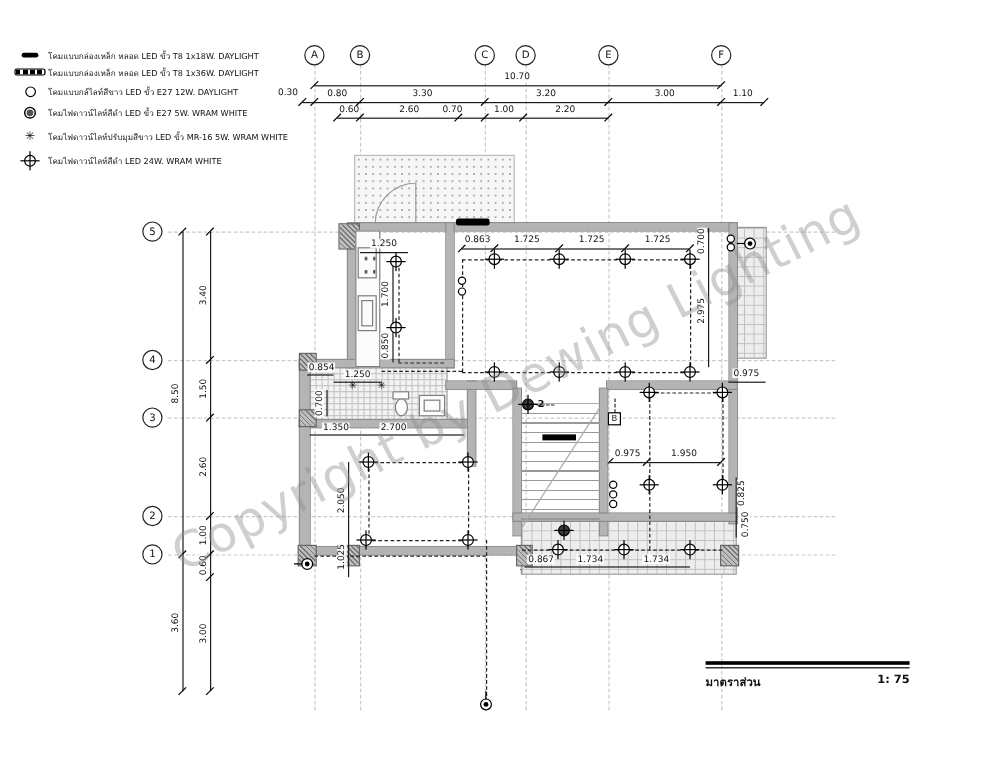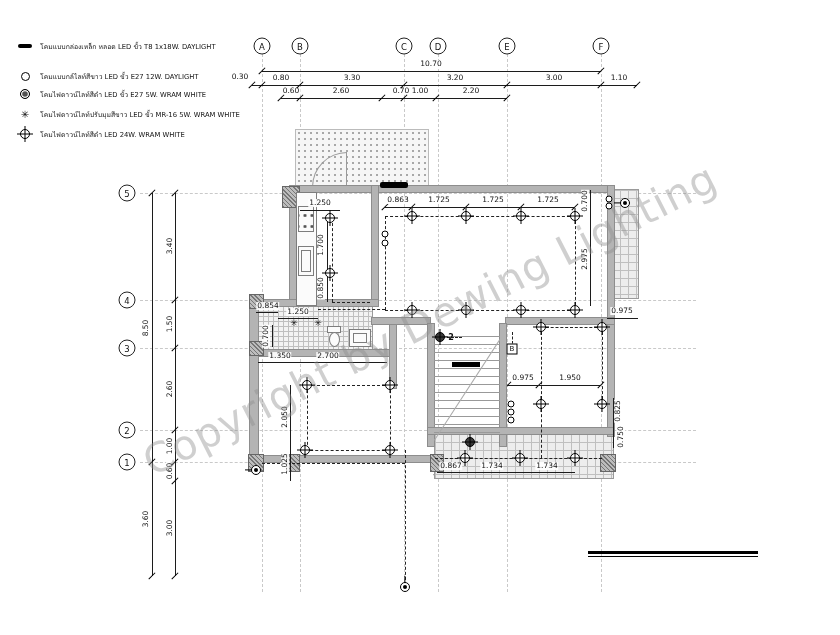--- a/index.html
+++ b/index.html
@@ -132,21 +132,21 @@
   <div class="lh" style="left:281px;top:98px;width:226px"></div>
   <span class="dim" style="left:431px;top:64px">10.70</span>
   <span class="dim" style="left:240px;top:77px">0.30</span>
   <span class="dim" style="left:281px;top:78px">0.80</span>
   <span class="dim" style="left:352px;top:78px">3.30</span>
   <span class="dim" style="left:455px;top:78px">3.20</span>
   <span class="dim" style="left:554px;top:78px">3.00</span>
   <span class="dim" style="left:619px;top:78px">1.10</span>
   <span class="dim" style="left:291px;top:91px">0.60</span>
   <span class="dim" style="left:341px;top:91px">2.60</span>
-  <span class="dim" style="left:401px;top:91px">0.70</span>
+  <span class="dim" style="left:377px;top:91px">0.70</span>
   <span class="dim" style="left:420px;top:91px">1.00</span>
   <span class="dim" style="left:471px;top:91px">2.20</span>
 
   <div class="lv" style="left:152px;top:193px;height:383px"></div>
   <div class="lv" style="left:175px;top:193px;height:383px"></div>
   <span class="dim rot" style="left:146px;top:328px">8.50</span>
   <span class="dim rot" style="left:170px;top:246px">3.40</span>
   <span class="dim rot" style="left:170px;top:324px">1.50</span>
   <span class="dim rot" style="left:170px;top:389px">2.60</span>
   <span class="dim rot" style="left:170px;top:446px">1.00</span>
@@ -335,20 +335,26 @@
   <i class="wl" style="left:256px;top:470px"></i>
   <i class="wl" style="left:625px;top:203px"></i>
   <i class="wl up" style="left:405px;top:587px"></i>
 
   <div class="lrow" style="top:40px">
     <span class="ic">
         <i class="bar18"></i>
       </span>
     <span class="ltx">โคมแบบกล่องเหล็ก หลอด LED ขั้ว T8 1x18W. DAYLIGHT</span>
   </div>
+  <div class="lrow" style="top:54px">
+    <span class="ic">
+        <i class="bar36"></i>
+      </span>
+    <span class="ltx">โคมแบบกล่องเหล็ก หลอด LED ขั้ว T8 1x36W. DAYLIGHT</span>
+  </div>
   <div class="lrow" style="top:70px">
     <span class="ic">
         <i class="cw"></i>
       </span>
     <span class="ltx">โคมแบบกล์ไลท์สีขาว LED ขั้ว E27 12W. DAYLIGHT</span>
   </div>
   <div class="lrow" style="top:88px">
     <span class="ic">
         <i class="cb"></i>
       </span>
@@ -363,15 +369,19 @@
         <i class="targ ct"></i>
       </span>
     <span class="ltx">โคมไฟดาวน์ไลท์สีดำ LED 24W. WRAM WHITE</span>
   </div>
 
   <div class="wm">Copyright by Dewing Lighting</div>
 
   <div class="tblock">
     <div class="tr1"></div>
     <div class="tr2"></div>
+    <div class="trow">
+      <span>มาตราส่วน</span>
+      <span>1: 75</span>
+    </div>
   </div>
 
 </div>
 
 </body></html>

